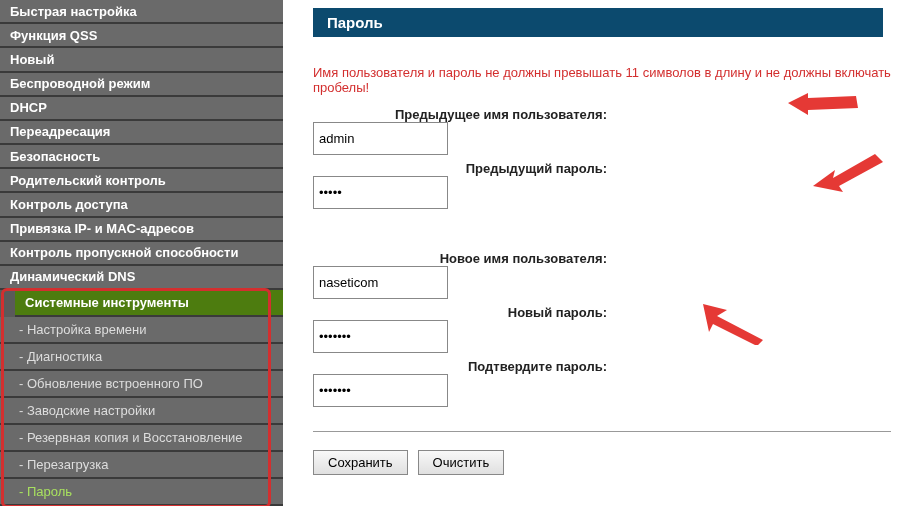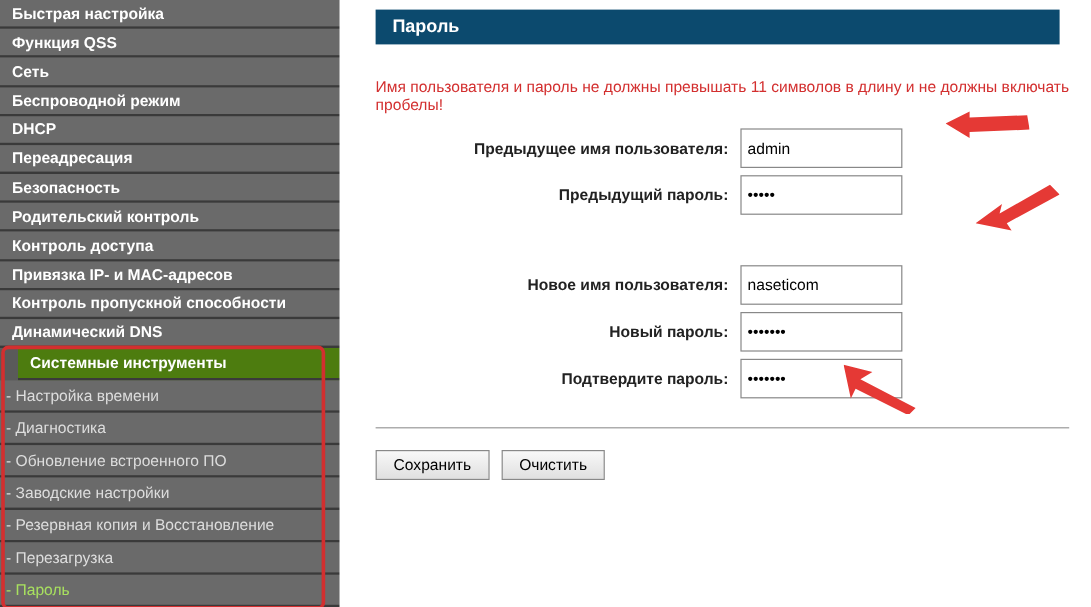--- a/index.html
+++ b/index.html
@@ -15,21 +15,21 @@
       font-weight: bold;
       font-size: 13px;
       display: flex;
       align-items: center;
       min-height: 23px;
     }
     .nav-item.active { background: #4d7c0f; margin-left: 15px; }
     .nav-sub { 
       background: #6a6a6a; 
       color: #ddd; 
-      padding: 5px 5px; 
+      padding: 5px 19px; 
       border-bottom: 2px solid #3a3a3a;
       cursor: pointer;
       font-size: 13px;
       display: flex;
       align-items: center;
       min-height: 22px;
     }
     .nav-sub.current { color: #a8e05f; }
     
     .highlight-box {
@@ -50,21 +50,21 @@
       color: #fff; 
       padding: 6px 14px; 
       font-weight: bold; 
       font-size: 15px;
       margin: 8px 26px 0 0;
     }
     
     .warning { color: #d32f2f; font-size: 13px; margin: 28px 0 12px 0; }
     
     .form-area { margin: 0 18px 0 0; }
-    .form-row { display: flex; align-items: center; margin: 6px 0; }
+    .form-row { display: flex; align-items: flex-start; margin: 6px 0; flex-direction: column; }
     .form-label { width: 304px; text-align: right; padding-right: 10px; font-weight: bold; font-size: 13px; color: #222; }
     .form-input { 
       width: 135px; 
       padding: 8px 5px; 
       border: 1px solid #888; 
       font-size: 13px;
       font-family: Arial, sans-serif;
     }
     .form-gap { height: 30px; }
     
@@ -86,21 +86,21 @@
       z-index: 20;
     }
     .arrow svg { display: block; }
   </style>
 </head>
 <body>
 
 <div class="sidebar">
   <div class="nav-item">Быстрая настройка</div>
   <div class="nav-item">Функция QSS</div>
-  <div class="nav-item">Сеть</div>
+  <div class="nav-item">Новый</div>
   <div class="nav-item">Беспроводной режим</div>
   <div class="nav-item">DHCP</div>
   <div class="nav-item">Переадресация</div>
   <div class="nav-item">Безопасность</div>
   <div class="nav-item">Родительский контроль</div>
   <div class="nav-item">Контроль доступа</div>
   <div class="nav-item">Привязка IP- и MAC-адресов</div>
   <div class="nav-item">Контроль пропускной способности</div>
   <div class="nav-item">Динамический DNS</div>
 

